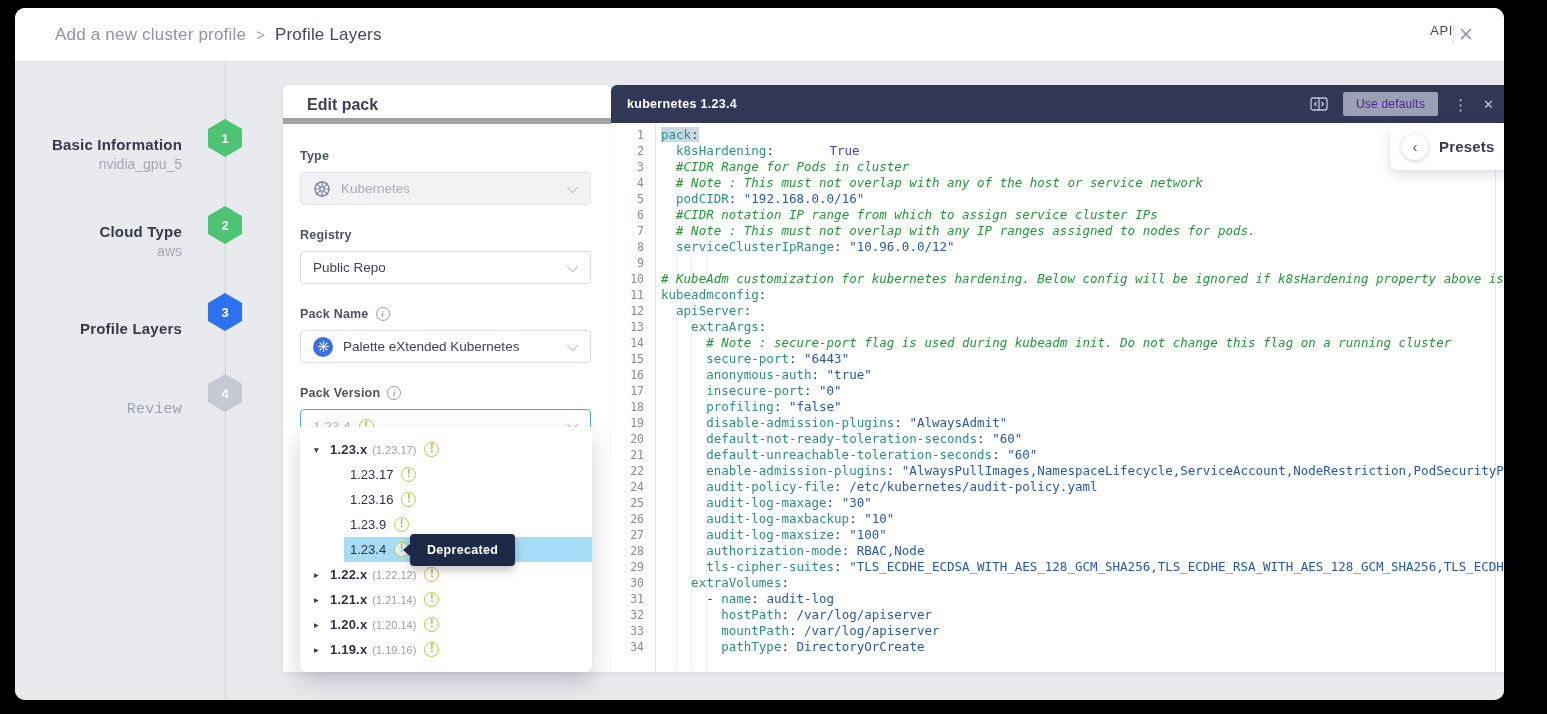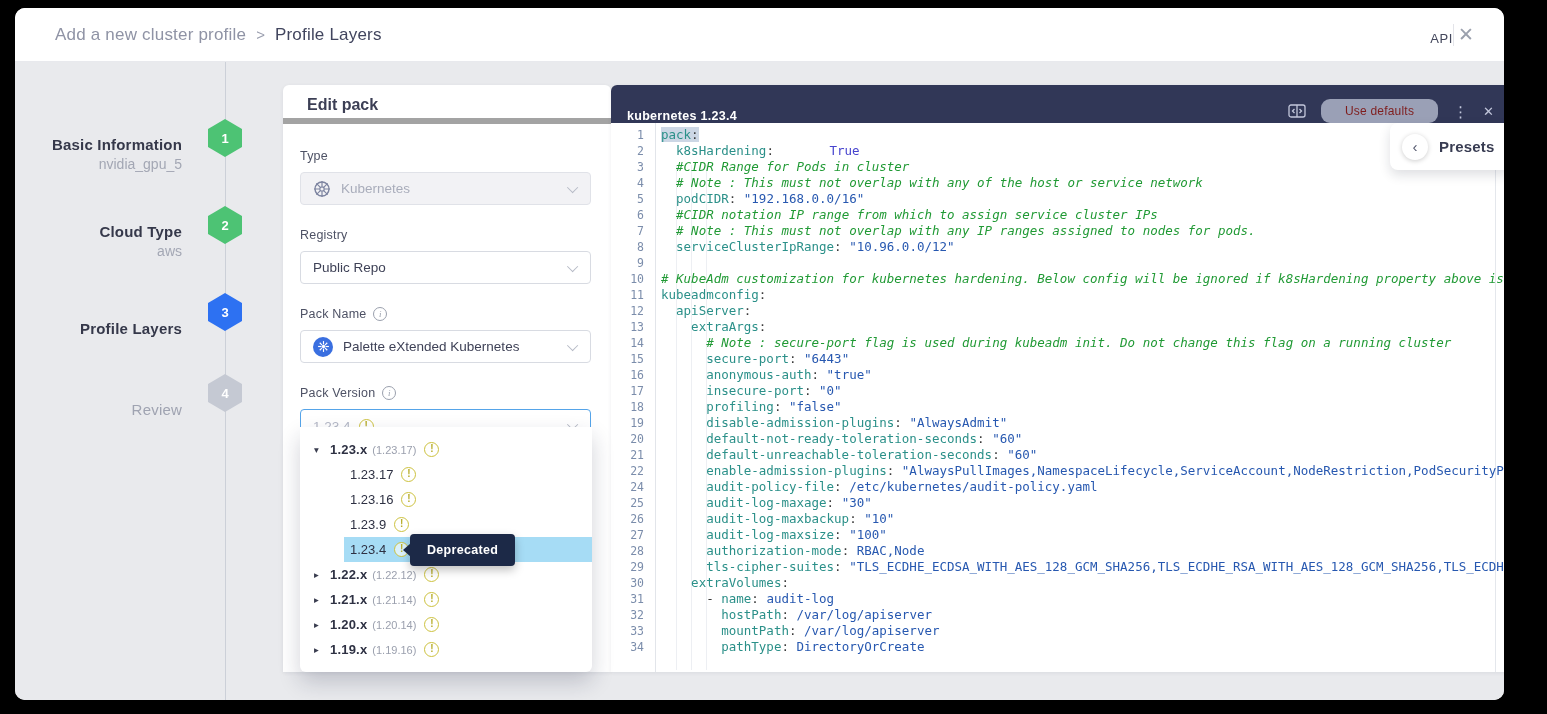--- a/index.html
+++ b/index.html
@@ -5,47 +5,47 @@
   * { margin:0; padding:0; box-sizing:border-box; }
   html,body { width:1547px; height:714px; background:#000; font-family:"Liberation Sans", sans-serif; overflow:hidden; }
   .stage { position:relative; width:1547px; height:714px; }
   .app { position:absolute; left:15px; top:8px; width:1489px; height:692px; background:#fff; border-radius:10px; overflow:hidden; }
 
   
   .hdr { position:absolute; left:0; top:0; right:0; height:54px; background:#fff; border-bottom:1px solid #e8e9ed; display:flex; align-items:center; padding:0 26px 0 40px; }
   .crumb1 { font-size:17px; color:#8f93a5; letter-spacing:.2px; }
   .crumb-sep { font-size:15px; color:#9a9eae; margin:0 10px; }
   .crumb2 { font-size:17px; color:#41455e; font-weight:500; letter-spacing:.2px; }
-  .hdr-right { margin-left:auto; display:flex; align-items:flex-end; }
+  .hdr-right { margin-left:auto; display:flex; align-items:flex-start; }
   .api { font-size:13px; color:#43475c; letter-spacing:.6px; cursor:pointer; }
   .hdr-div { width:1px; height:22px; background:#e3e4e9; }
   .hdr-close { font-size:19px; color:#9aa0ad; cursor:pointer; line-height:1; padding:2px 4px; }
 
   
   .bd { position:absolute; left:0; top:54px; right:0; height:638px; background:#e9eaed; overflow:hidden; }
   .step-line { position:absolute; left:210px; top:0; bottom:0; width:1px; background:#ccd0d8; }
 
   .step { position:absolute; left:0; height:0; }
   .step-text { position:absolute; left:0; top:16px; width:167px; text-align:right; transform:translateY(-50%); }
   .step-label { font-size:15px; font-weight:700; color:#35384a; letter-spacing:.2px; }
-  .step.pending .step-label { color:#9fa3b1; font-weight:400; font-size:15px; }
+  .step.pending .step-label { color:#9fa3b1; font-weight:400; font-size:15px;font-family:Liberation Mono, monospace; }
   .step-sub { font-size:14px; color:#a3a7b4; margin-top:3px; }
   .hex { position:absolute; left:193px; top:0; transform:translateY(-50%); width:34px; height:38px;
          clip-path:polygon(50% 0%,100% 26%,100% 74%,50% 100%,0% 74%,0% 26%);
          display:flex; align-items:center; justify-content:center; color:#fff; font-size:13px; font-weight:700; }
   .hex.done { background:#4dc374; }
   .hex.active { background:#2d71f2; }
   .hex.pending { background:#c5c9d3; }
 
   
   .form-panel { position:absolute; left:268px; top:23px; width:328px; height:587px; background:#fff; border-radius:6px 6px 0 0; box-shadow:0 1px 4px rgba(20,25,50,.07); }
   .fp-title { height:39px; line-height:39px; padding:0 24px; font-size:16px; font-weight:600; color:#3c3f55; border-bottom:6px solid #a3a3a3; }
   .fp-body { padding:2px 20px 0 17px; }
   .field { margin-top:23px; }
-  .flabel { display:flex; align-items:center; gap:7px; margin-bottom:9px; font-size:12.5px; font-weight:400; color:#4e5265; letter-spacing:.2px; }
+  .flabel { display:flex; align-items:center; gap:7px; margin-bottom:9px; font-size:12.5px; font-weight:700; color:#4e5265; letter-spacing:.2px; }
   .info-ic { width:14px; height:14px; border:1px solid #9aa0ad; border-radius:50%; color:#9aa0ad; font-size:9px; line-height:12px; text-align:center; font-style:italic; font-family:"Liberation Serif", serif; }
   .sel { height:33px; border:1px solid #d8dbe2; border-radius:4px; background:#fff; display:flex; align-items:center; padding:0 12px; gap:10px; font-size:13.5px; color:#3f4257; cursor:pointer; }
   .sel.disabled { background:#f2f2f5; border-color:#e0e2e8; color:#a9adbb; cursor:default; }
   .chev { margin-left:auto; width:8px; height:8px; border-left:1.5px solid #b6bac6; border-bottom:1.5px solid #b6bac6; transform:rotate(-45deg) translateY(-2px); }
   .k8s-ic { width:18px; height:18px; flex:0 0 auto; }
   .k8s-badge { width:20px; height:20px; border-radius:50%; background:#3a6fe0; display:flex; align-items:center; justify-content:center; flex:0 0 auto; }
   .ver-input { height:34px; border:1.5px solid #55a4e9; border-radius:4px; display:flex; align-items:center; padding:0 12px; gap:8px; font-size:13.5px; color:#b4b8c6; background:#fff; }
   .warn { width:15px; height:15px; border:1.2px solid #cdc23f; border-radius:50%; color:#b9ae2e; font-size:10px; font-weight:700; line-height:12.5px; text-align:center; flex:0 0 auto; background:rgba(255,255,255,.6); }
 
   
@@ -56,25 +56,25 @@
   .row .caret { width:16px; font-size:9.5px; color:#3a3d4f; }
   .row .glabel { font-weight:700; letter-spacing:.2px; }
   .row .latest { margin-left:5px; font-size:11px; color:#9ba0ae; }
   .row .warn { margin-left:8px; }
   .row.selected { background:linear-gradient(to right, transparent 44px, #a6dcf5 44px); }
   .tooltip { position:absolute; left:110px; top:50%; transform:translateY(-50%); background:#1c2947; color:#fff; font-size:12.5px; font-weight:600; letter-spacing:.3px; padding:9px 17px; border-radius:4px; white-space:nowrap; box-shadow:0 4px 10px rgba(0,0,0,.25); z-index:5; }
   .tooltip::before { content:""; position:absolute; left:-7px; top:50%; transform:translateY(-50%); border-top:7px solid transparent; border-bottom:7px solid transparent; border-right:8px solid #1c2947; }
 
   
   .editor { position:absolute; left:596px; top:23px; width:899px; height:587px; background:#fff; border-radius:6px 6px 0 0; box-shadow:0 1px 4px rgba(20,25,50,.07); }
-  .ed-hdr { height:38px; background:#313757; border-radius:6px 6px 0 0; display:flex; align-items:flex-end; padding:0 16px; }
+  .ed-hdr { height:38px; background:#313757; border-radius:6px 6px 0 0; display:flex; align-items:center; padding:0 16px; }
   .ed-title { font-size:12.5px; font-weight:700; color:#fff; letter-spacing:.3px; }
   .ed-right { margin-left:auto; display:flex; align-items:center; gap:15px; }
   .ed-ic { color:#c3c8dc; cursor:pointer; display:flex; align-items:center; }
-  .use-def { background:#9aa0b6; color:#7f1d1d; font-size:12px; padding:5px 24px; border-radius:9px; border:none; cursor:pointer; font-family:inherit; letter-spacing:.2px; }
+  .use-def { background:#9aa0b6; color:#4c1d95; font-size:12px; padding:5px 13px; border-radius:2px; border:none; cursor:pointer; font-family:inherit; letter-spacing:.2px; }
   .kebab { font-size:15px; line-height:1; }
   .ed-close { font-size:13px; }
   .ed-body { position:absolute; left:0; top:38px; right:0; bottom:0; overflow:hidden; background:#fff; font-family:"DejaVu Sans Mono","Liberation Mono",monospace; }
   .gutter-sep { position:absolute; left:44px; top:0; bottom:0; width:1px; background:#e2e5ea; }
   .vguide { position:absolute; top:42px; bottom:2px; width:1px; background:#edeff3; }
   .hairline { position:absolute; right:14px; top:0; bottom:0; width:1px; background:#e4e7ec; }
   .code { position:relative; padding-top:4px; }
   .line { display:flex; height:16px; line-height:16px; }
   .ln { width:44px; padding-right:11px; text-align:right; font-size:11.5px; color:#7b8dab; flex:0 0 auto; }
   .lc { white-space:pre; padding-left:6px; font-size:12.5px; color:#3b3b3b; }

